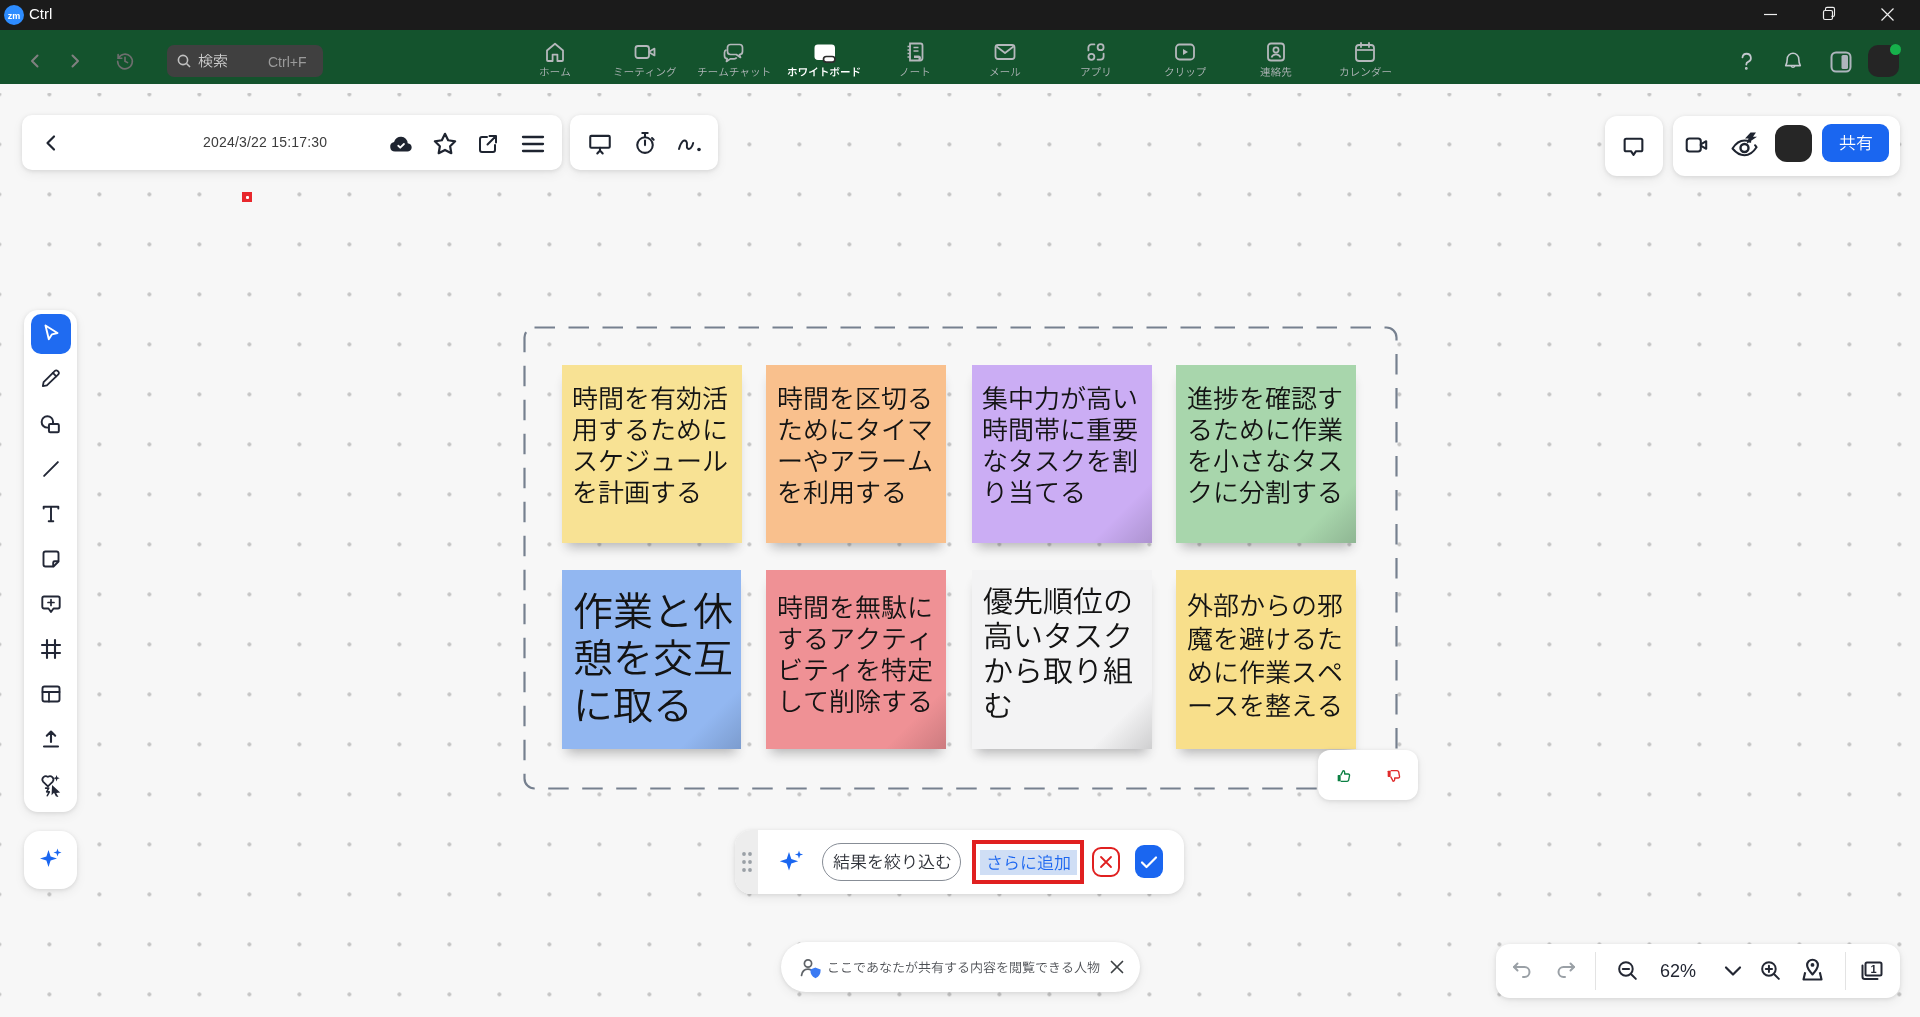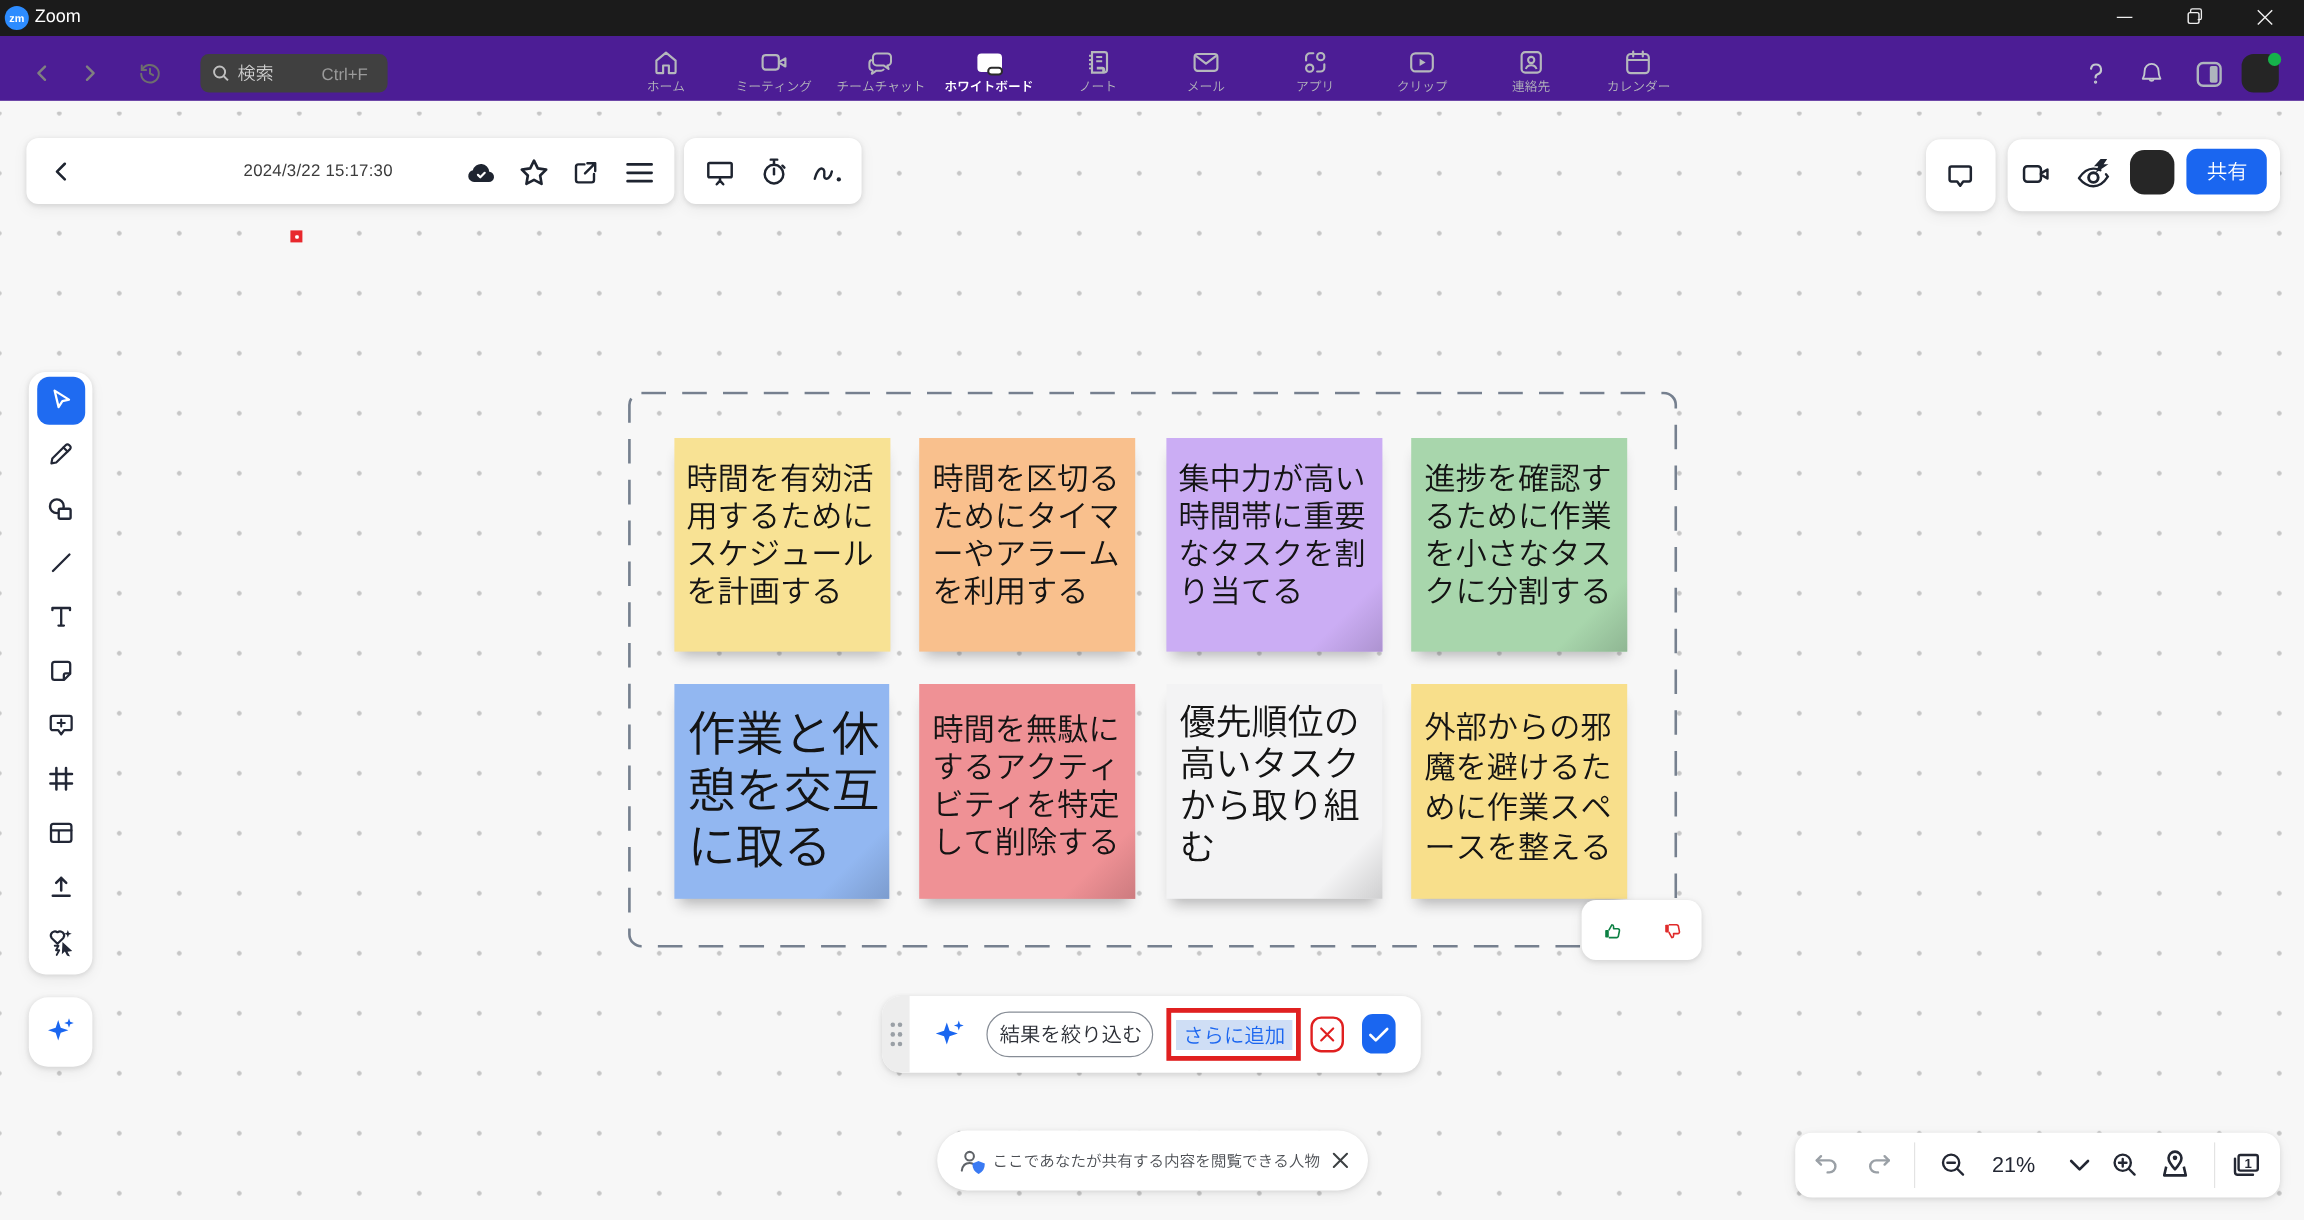--- a/index.html
+++ b/index.html
@@ -1,31 +1,31 @@
 <!DOCTYPE html>
 <html><head><meta charset="utf-8"><style>
 *{margin:0;padding:0;box-sizing:border-box}
 html,body{width:1920px;height:1017px;overflow:hidden;font-family:"Liberation Sans",sans-serif;}
 body{position:relative;background:#f7f7f7}
 .abs{position:absolute}
 .titlebar{left:0;top:0;width:1920px;height:30px;background:#1b1b1b}
-.navbar{left:0;top:30px;width:1920px;height:54px;background:#4c1d95}
+.navbar{left:0;top:30px;width:1920px;height:54px;background:#14532d}
 .canvas{left:0;top:93px;width:1920px;height:924px;background:#f7f7f7;
  background-image:radial-gradient(circle,#c6c6c6 1.6px,rgba(198,198,198,0) 2.2px);
  background-size:50px 50px;background-position:24.4px 26.4px}
 .panel{background:#fff;border-radius:10px;box-shadow:0 1px 4px rgba(0,0,0,.10),0 4px 12px rgba(0,0,0,.06)}
 .note{position:absolute;box-shadow:0 9px 11px -5px rgba(45,45,50,.33)}
 .note svg{position:absolute}
 </style></head><body>
 <div class="abs titlebar">
     <svg class="abs" style="left:3px;top:4px" width="22" height="22" viewBox="0 0 22 22">
       <circle cx="11" cy="11" r="10" fill="#2d8cff"></circle>
       <text x="11" y="14.5" font-size="9" font-weight="bold" fill="#fff" text-anchor="middle" font-family="Liberation Sans">zm</text>
     </svg>
-    <div class="abs" style="left:29px;top:5px;font-size:15px;color:#fff">Zoom</div>
+    <div class="abs" style="left:29px;top:5px;font-size:15px;color:#fff">Ctrl</div>
     <svg class="abs" style="left:1759px;top:0" width="161" height="30" viewBox="0 0 161 30" fill="none" stroke="#eee" stroke-width="1.2">
       <path d="M5 14.5h13"></path>
       <rect x="64.5" y="10.5" width="9" height="9" rx="1.5"></rect>
       <path d="M66.5 10.5v-1.6a1.5 1.5 0 0 1 1.5-1.5h6a1.5 1.5 0 0 1 1.5 1.5v6a1.5 1.5 0 0 1-1.5 1.5h-1.6" stroke-width="1.1"></path>
       <path d="M122.5 8.5l12 12M134.5 8.5l-12 12"></path>
     </svg>
   </div>
 <div class="abs navbar">
     <svg class="abs" style="left:26px;top:21px" width="18" height="20" viewBox="0 0 18 20" fill="none" stroke="#808080" stroke-width="2" stroke-linecap="round" stroke-linejoin="round">
       <path d="M11.5 4.5L6 10l5.5 5.5"></path>
@@ -589,21 +589,21 @@
     <svg class="abs" style="left:1554px;top:866px" width="24" height="24" viewBox="0 0 24 24" fill="none" stroke="#9aa0a6" stroke-width="2" stroke-linecap="round" stroke-linejoin="round">
       <path d="M16.5 4.5L20 8l-3.5 3.5"></path>
       <path d="M20 8H9.5a5 5 0 0 0 0 10H11"></path>
     </svg>
     <div class="abs" style="left:1595px;top:859px;width:1px;height:38px;background:#e3e3e3"></div>
     <svg class="abs" style="left:1615px;top:865px" width="25" height="25" viewBox="0 0 24 24" fill="none" stroke="#232733" stroke-width="1.9" stroke-linecap="round">
       <circle cx="10.5" cy="10.5" r="6.5"></circle>
       <path d="M15.3 15.3L20 20"></path>
       <path d="M7.5 10.5h6"></path>
     </svg>
-    <div class="abs" style="left:1660px;top:868px;font-size:18px;color:#232733">21%</div>
+    <div class="abs" style="left:1660px;top:868px;font-size:18px;color:#232733">62%</div>
     <svg class="abs" style="left:1724px;top:872px" width="18" height="12" viewBox="0 0 18 12" fill="none" stroke="#232733" stroke-width="2.2" stroke-linecap="round" stroke-linejoin="round">
       <path d="M2 2.5l7 7 7-7"></path>
     </svg>
     <svg class="abs" style="left:1758px;top:865px" width="25" height="25" viewBox="0 0 24 24" fill="none" stroke="#232733" stroke-width="1.9" stroke-linecap="round">
       <circle cx="10.5" cy="10.5" r="6.5"></circle>
       <path d="M15.3 15.3L20 20"></path>
       <path d="M7.5 10.5h6M10.5 7.5v6"></path>
     </svg>
     <svg class="abs" style="left:1799px;top:864px" width="27" height="27" viewBox="0 0 24 24" fill="none" stroke="#232733" stroke-width="1.9" stroke-linejoin="round">
       <path d="M5.5 13.5L4 20h16l-1.5-6.5"></path>

